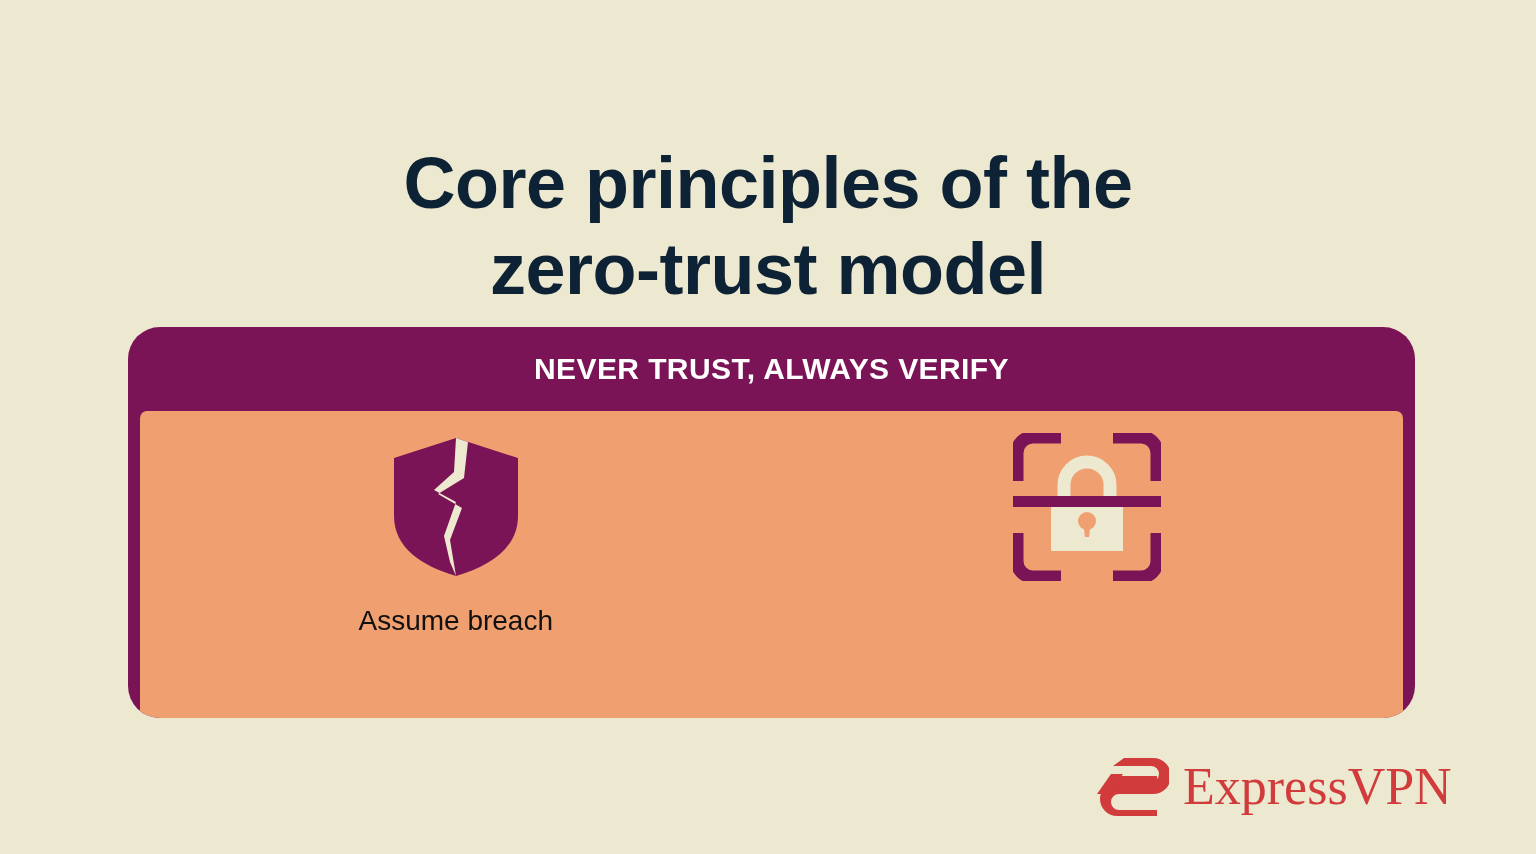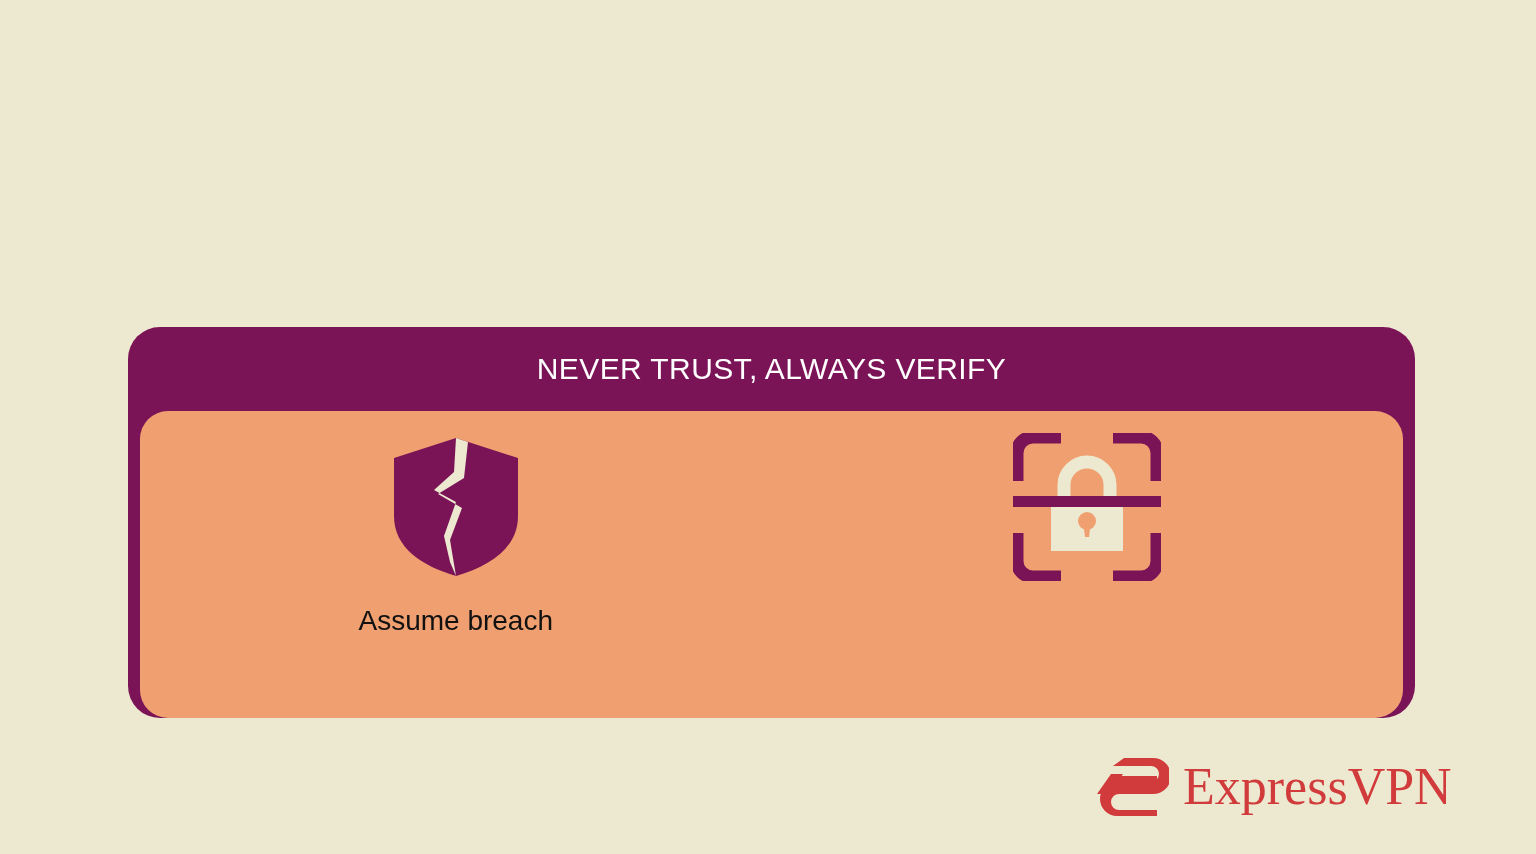--- a/index.html
+++ b/index.html
@@ -55,32 +55,32 @@
     top: 0;
     width: 1287px;
     height: 84px;
     display: flex;
     align-items: center;
     justify-content: center;
   }
   #banner-text {
     color: #FFFFFF;
     font-size: 30px;
-    font-weight: normal;
+    font-weight: bold;
     letter-spacing: 0.4px;
     white-space: nowrap;
   }
   #panel {
     position: absolute;
     left: 12px;
     top: 84px;
     width: 1263px;
     height: 307px;
     background: #F0A070;
-    border-radius: 28px;
+    border-radius: 7px;
   }
 
   
   #columns {
     position: absolute;
     left: 0;
     top: 0;
     width: 1263px;
     height: 307px;
     display: flex;
@@ -134,20 +134,24 @@
     letter-spacing: 0px;
     line-height: 1;
     white-space: nowrap;
   }
 </style>
 </head>
 <body>
 
 <div id="canvas">
 
+  <h1 id="title">
+    <span class="line">Core principles of the</span>
+    <span class="line">zero-trust model</span>
+  </h1>
 
   <div id="card">
 
     <div id="banner">
       <span id="banner-text">NEVER TRUST, ALWAYS VERIFY</span>
     </div>
 
     <div id="panel">
       <div id="columns">
 

